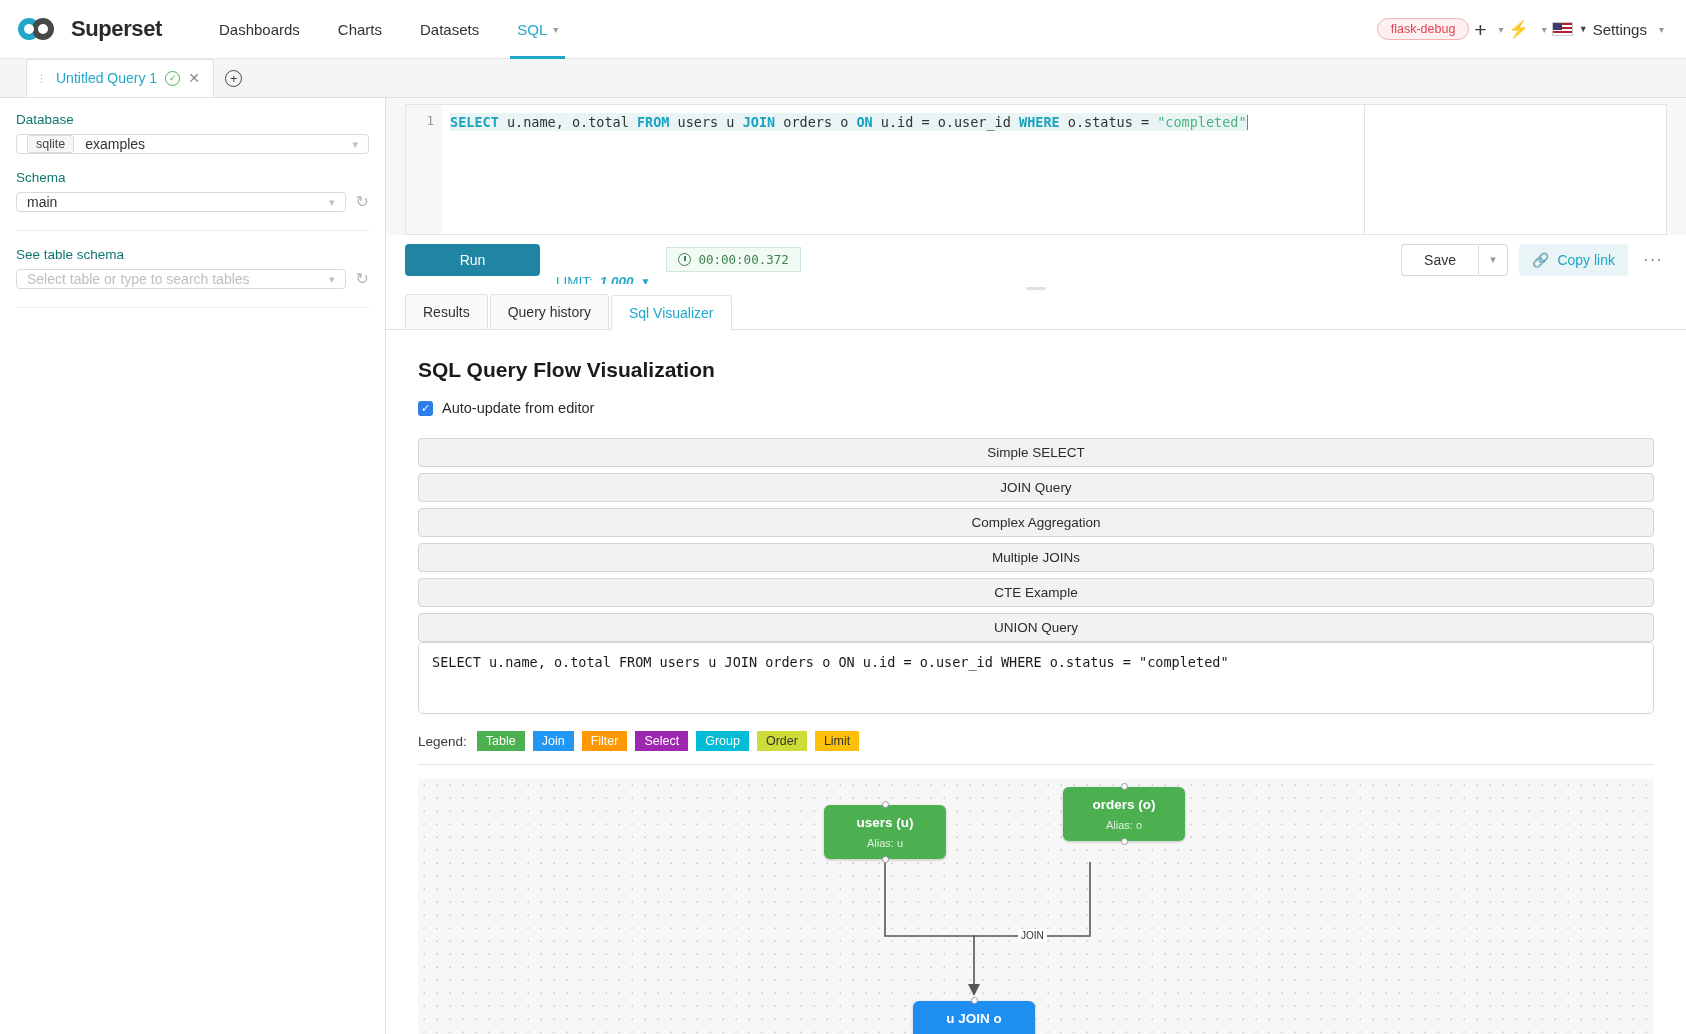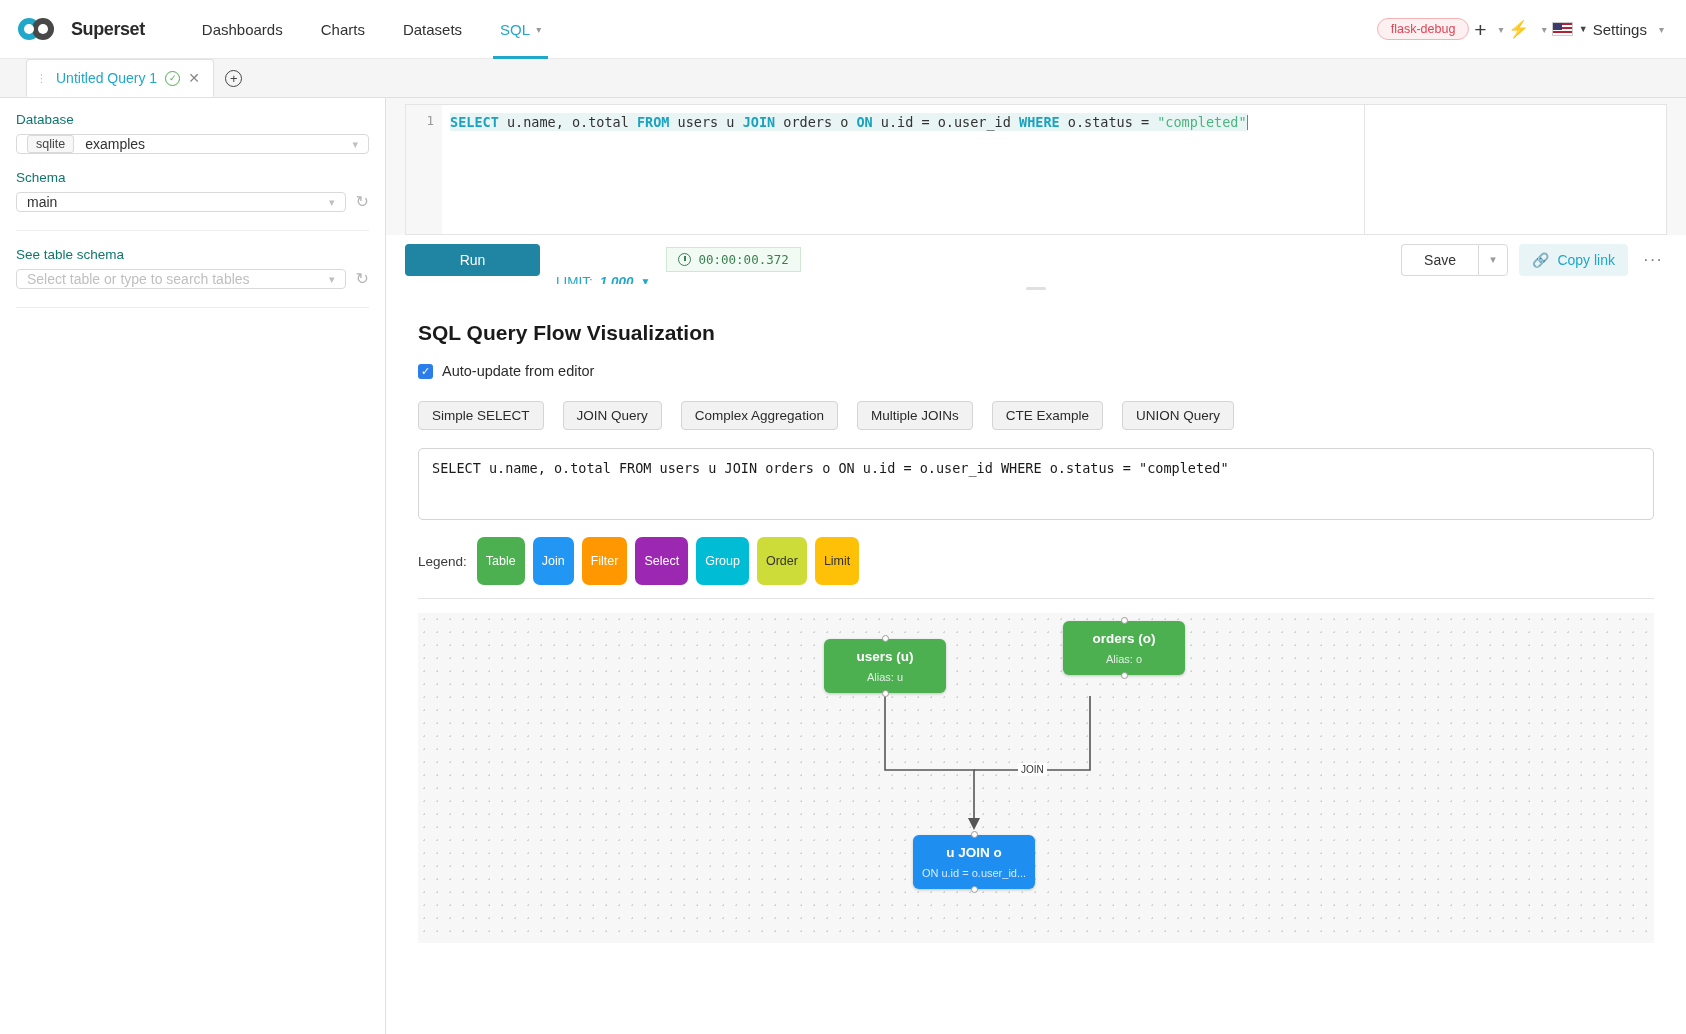--- a/index.html
+++ b/index.html
@@ -24,21 +24,21 @@
   .brand-logo .c1, .brand-logo .c2 {
     position:absolute; top:2px; width:22px; height:22px; border-radius:50%;
   }
   .brand-logo .c1 { left:0; background:#20a7c9; }
   .brand-logo .c2 { left:14px; background:#484848; }
   .brand-logo .h1, .brand-logo .h2 {
     position:absolute; top:8px; width:10px; height:10px; border-radius:50%; background:#fff;
   }
   .brand-logo .h1 { left:6px; }
   .brand-logo .h2 { left:20px; }
-  .brand-text { font-size:18px; font-weight:bold; color:#2a2a2a; letter-spacing:-0.4px; }
+  .brand-text { font-size:22px; font-weight:bold; color:#2a2a2a; letter-spacing:-0.4px; }
   .nav-links { display:flex; align-items:center; gap:0; height:59px; }
   .nav-link {
     padding:0 19px; height:59px; display:flex; align-items:center;
     font-size:15px; color:#323232; cursor:pointer; position:relative;
   }
   .nav-link.active { color:#20a7c9; }
   .nav-link.active::after {
     content:""; position:absolute; left:12px; right:12px; bottom:0;
     height:3px; background:#20a7c9;
   }
@@ -205,34 +205,34 @@
   .viz-inner { padding:0 32px 0 32px; }
   .viz-title { font-size:21px; font-weight:bold; color:#1a1a1a; margin:0 0 18px 0; }
   .cbrow { display:flex; align-items:center; gap:9px; margin-bottom:22px; cursor:pointer; }
   .cbox {
     width:15px; height:15px; background:#2b7de9; border-radius:3px;
     display:flex; align-items:center; justify-content:center;
     color:#fff; font-size:11px; line-height:1;
   }
   .cblabel { font-size:14.5px; color:#2b2b2b; }
   .samples-label { font-size:14.5px; color:#2b2b2b; margin-bottom:11px; }
-  .sample-row { display:flex; gap:19px; margin-bottom:18px; flex-wrap:wrap; }
+  .sample-row { display:flex; gap:6px; flex-wrap:wrap;flex-direction:column; }
   .sample-btn {
     border:1px solid #d4d4d4; border-radius:4px; background:#f2f2f2;
     padding:6px 13px; font-size:13.5px; color:#2b2b2b; cursor:pointer;
   }
   .sql-textarea {
     width:100%; height:72px; border:1px solid #d4d4d4; border-radius:5px;
     padding:11px 13px; font-family:"DejaVu Sans Mono", monospace; font-size:13.5px;
     color:#1a1a1a; resize:none; outline:none; background:#fff;
   }
   .legend-row { display:flex; align-items:center; gap:8px; margin:14px 0 13px 0; }
   .legend-label { font-size:13.5px; color:#3a3a3a; margin-right:2px; }
   .chip {
-    padding:17px 9px; border-radius:7px; font-size:12.5px; color:#fff; font-weight:500;
+    padding:3px 9px; border-radius:0; font-size:12.5px; color:#fff; font-weight:500;
   }
   .hr-line { border-top:1px solid #e4e4e4; margin:0 0 14px 0; }
 
   
   .canvas {
     margin:0 32px; height:330px; background:#f7f7f7;
     background-image:radial-gradient(#d3d3d3 1px, transparent 1px);
     background-size:13px 13px; position:relative; overflow:hidden;
   }
   .node {
@@ -384,20 +384,31 @@
           <span>Copy link</span>
         </button>
         <span class="dots-h">···</span>
       </div>
     </div>
 
     <div class="drag-handle">
         <div class="bar"></div>
       </div>
 
+    <div class="result-tabs">
+      <div class="rtab">
+        <span>Results</span>
+      </div>
+      <div class="rtab">
+        <span>Query history</span>
+      </div>
+      <div class="rtab active">
+        <span>Sql Visualizer</span>
+      </div>
+    </div>
 
     <div class="viz-pane">
       <div class="viz-inner">
         <h2 class="viz-title">SQL Query Flow Visualization</h2>
 
         <div class="cbrow">
           <span class="cbox">✓</span>
           <span class="cblabel">Auto-update from editor</span>
         </div>
 

